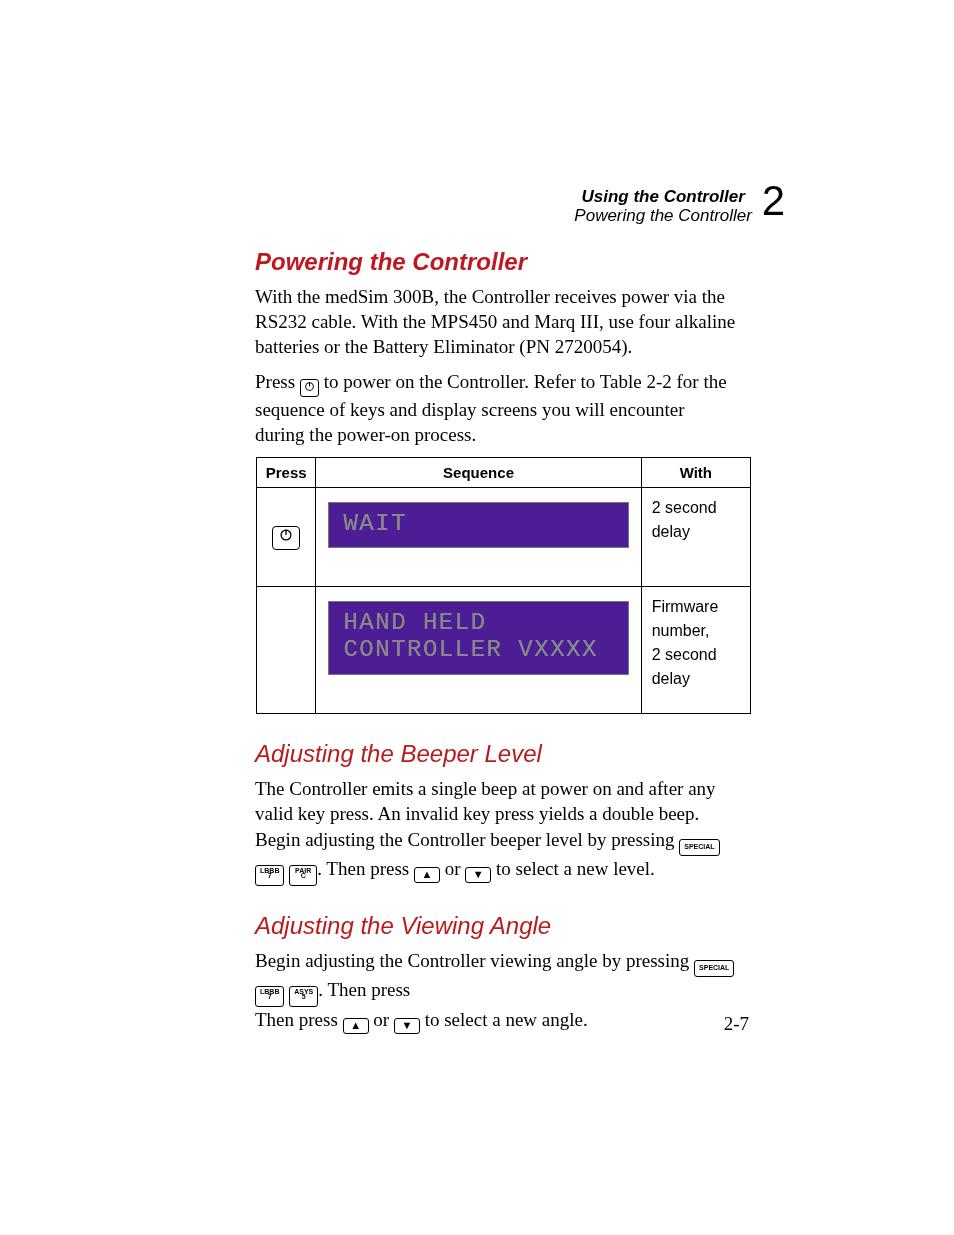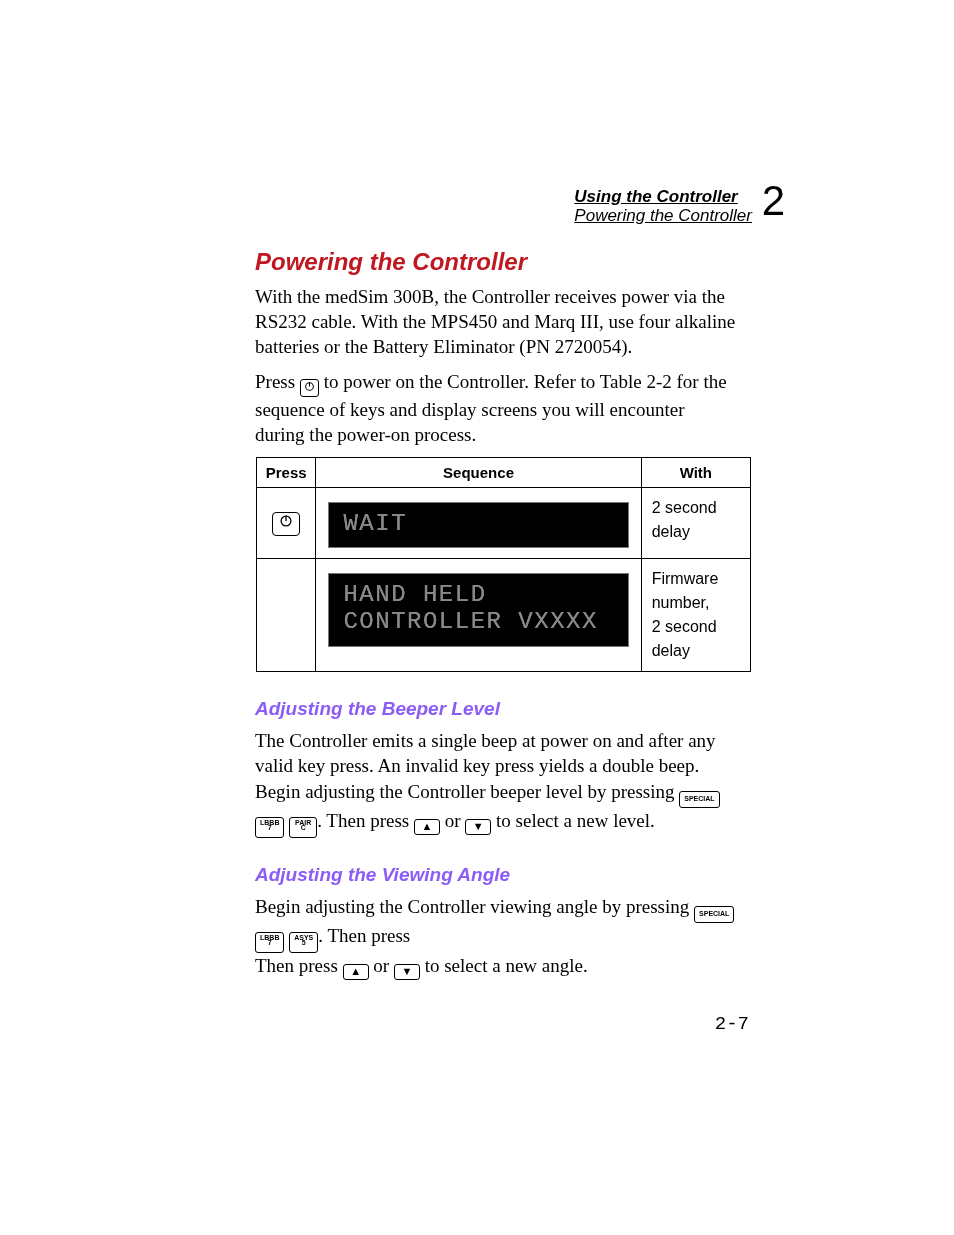--- a/index.html
+++ b/index.html
@@ -17,24 +17,23 @@
     position: relative;
     width: 954px;
     height: 1235px;
     padding: 190px 202px 0 255px;
     box-sizing: border-box;
   }
   .running-head {
     position: absolute;
     top: 188px;
     right: 202px;
-    text-align: left;
+    text-align: center;
     font-family: Arial, Helvetica, sans-serif;
     line-height: 1.1;
-    text-decoration: underline;
   }
   .running-head .line1 {
     font-style: italic;
     font-weight: bold;
     font-size: 17px;
   }
   .running-head .line2 {
     font-style: italic;
     font-size: 17px;
   }
@@ -105,22 +104,22 @@
     width: 320px;
   }
   table.startup td.notes {
     width: 110px;
     font-family: Arial, Helvetica, sans-serif;
     font-size: 16px;
     line-height: 1.5;
   }
   .lcd-box {
     border: 1px solid #777;
-    background: #000000;
-    margin: 6px 2px 2px 2px;
+    background: #4c1d95;
+    margin: 6px 2px 30px 2px;
     padding: 8px 14px 8px 14px;
     min-height: 28px;
   }
   .lcd-box.two { min-height: 56px; }
   .dotline {
     font-size: 24px;
     color: #888;
     letter-spacing: 1.5px;
     line-height: 1.1;
     font-family: "Courier New", monospace;
@@ -132,24 +131,24 @@
     border: 1.5px solid #000;
     border-radius: 4px;
     width: 26px;
     height: 22px;
     line-height: 22px;
     text-align: center;
     font-size: 14px;
   }
   h2.subsection {
     font-family: Arial, Helvetica, sans-serif;
-    font-weight: bold;
-    font-style: italic;
-    color: #8b5cf6;
-    font-size: 19px;
+    font-weight: normal;
+    font-style: italic;
+    color: #b91c1c;
+    font-size: 24px;
     margin: 26px 0 4px 0;
   }
   .small-key {
     display: inline-block;
     vertical-align: -3px;
     border: 1.2px solid #000;
     border-radius: 3px;
     padding: 0 4px;
     height: 15px;
     line-height: 13px;
@@ -176,21 +175,21 @@
     height: 14px;
     text-align: center;
     line-height: 12px;
     font-size: 11px;
     font-family: Arial, sans-serif;
   }
   .page-num {
     position: absolute;
     bottom: 200px;
     right: 205px;
-    font-family: Liberation Mono, monospace;
+    font-family: Liberation Serif, serif;
     font-size: 19px;
   }
 </style>
 </head>
 <body>
 
 <div class="page">
 
   <div class="running-head">
     <div class="line1">Using the Controller</div>

